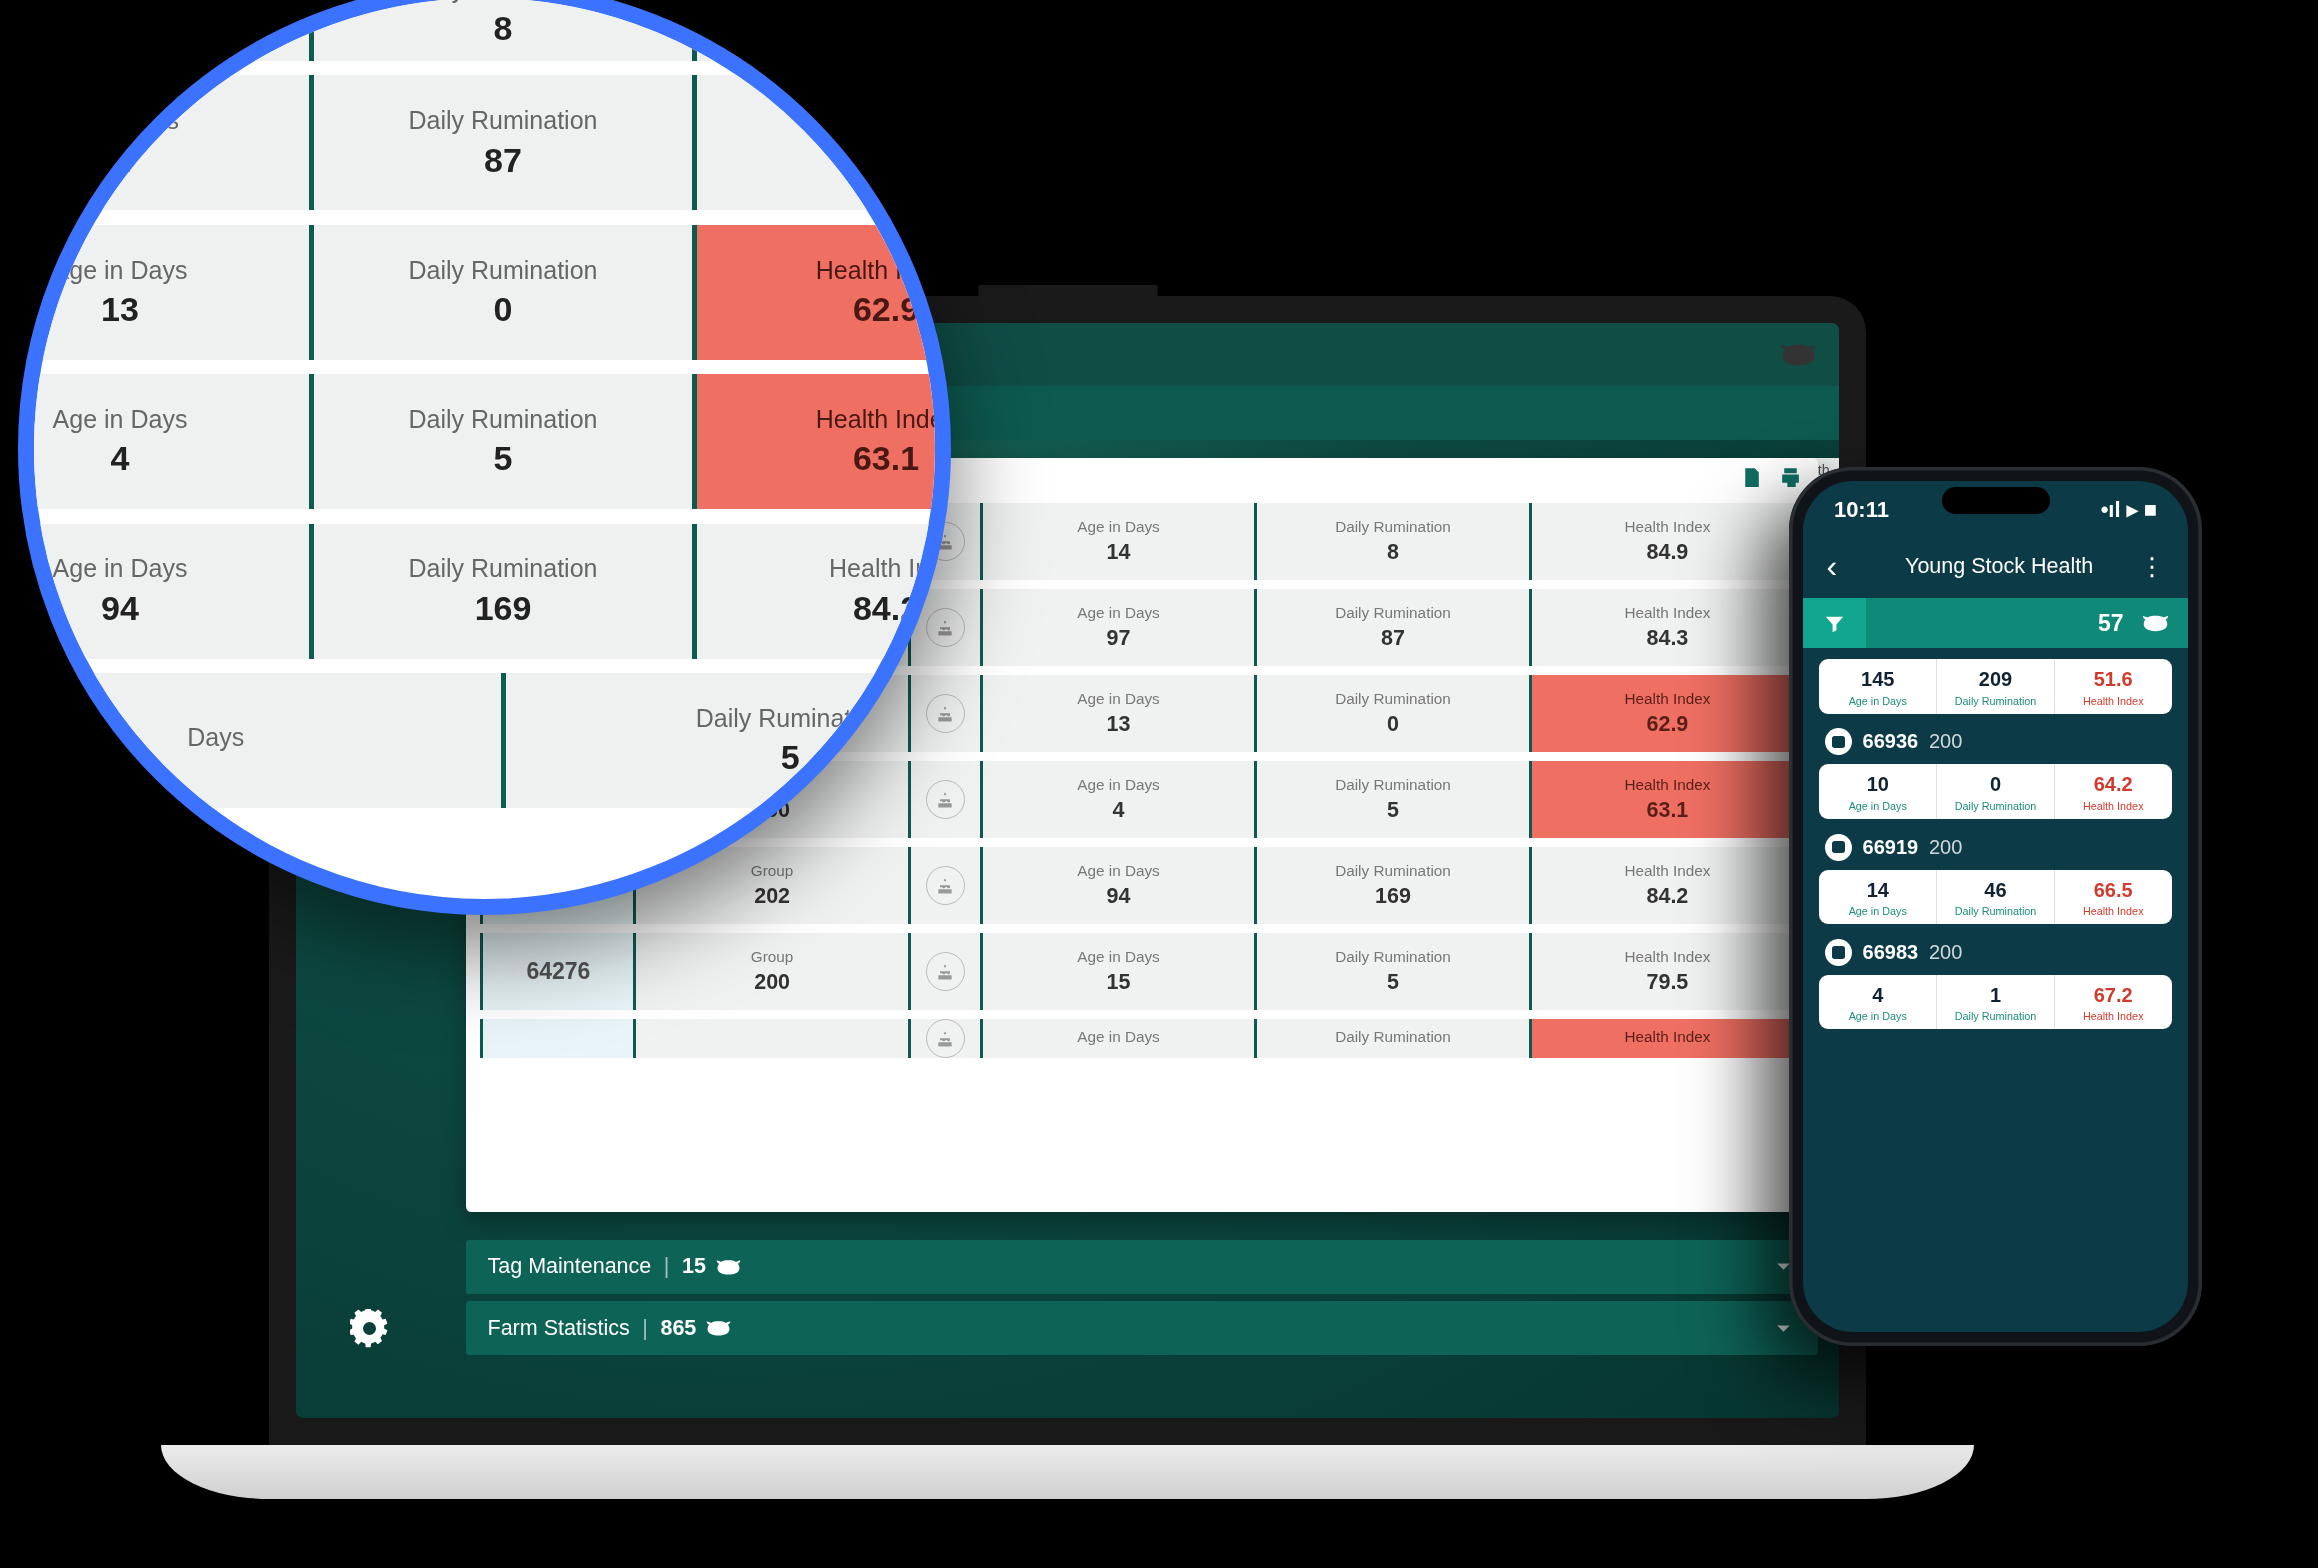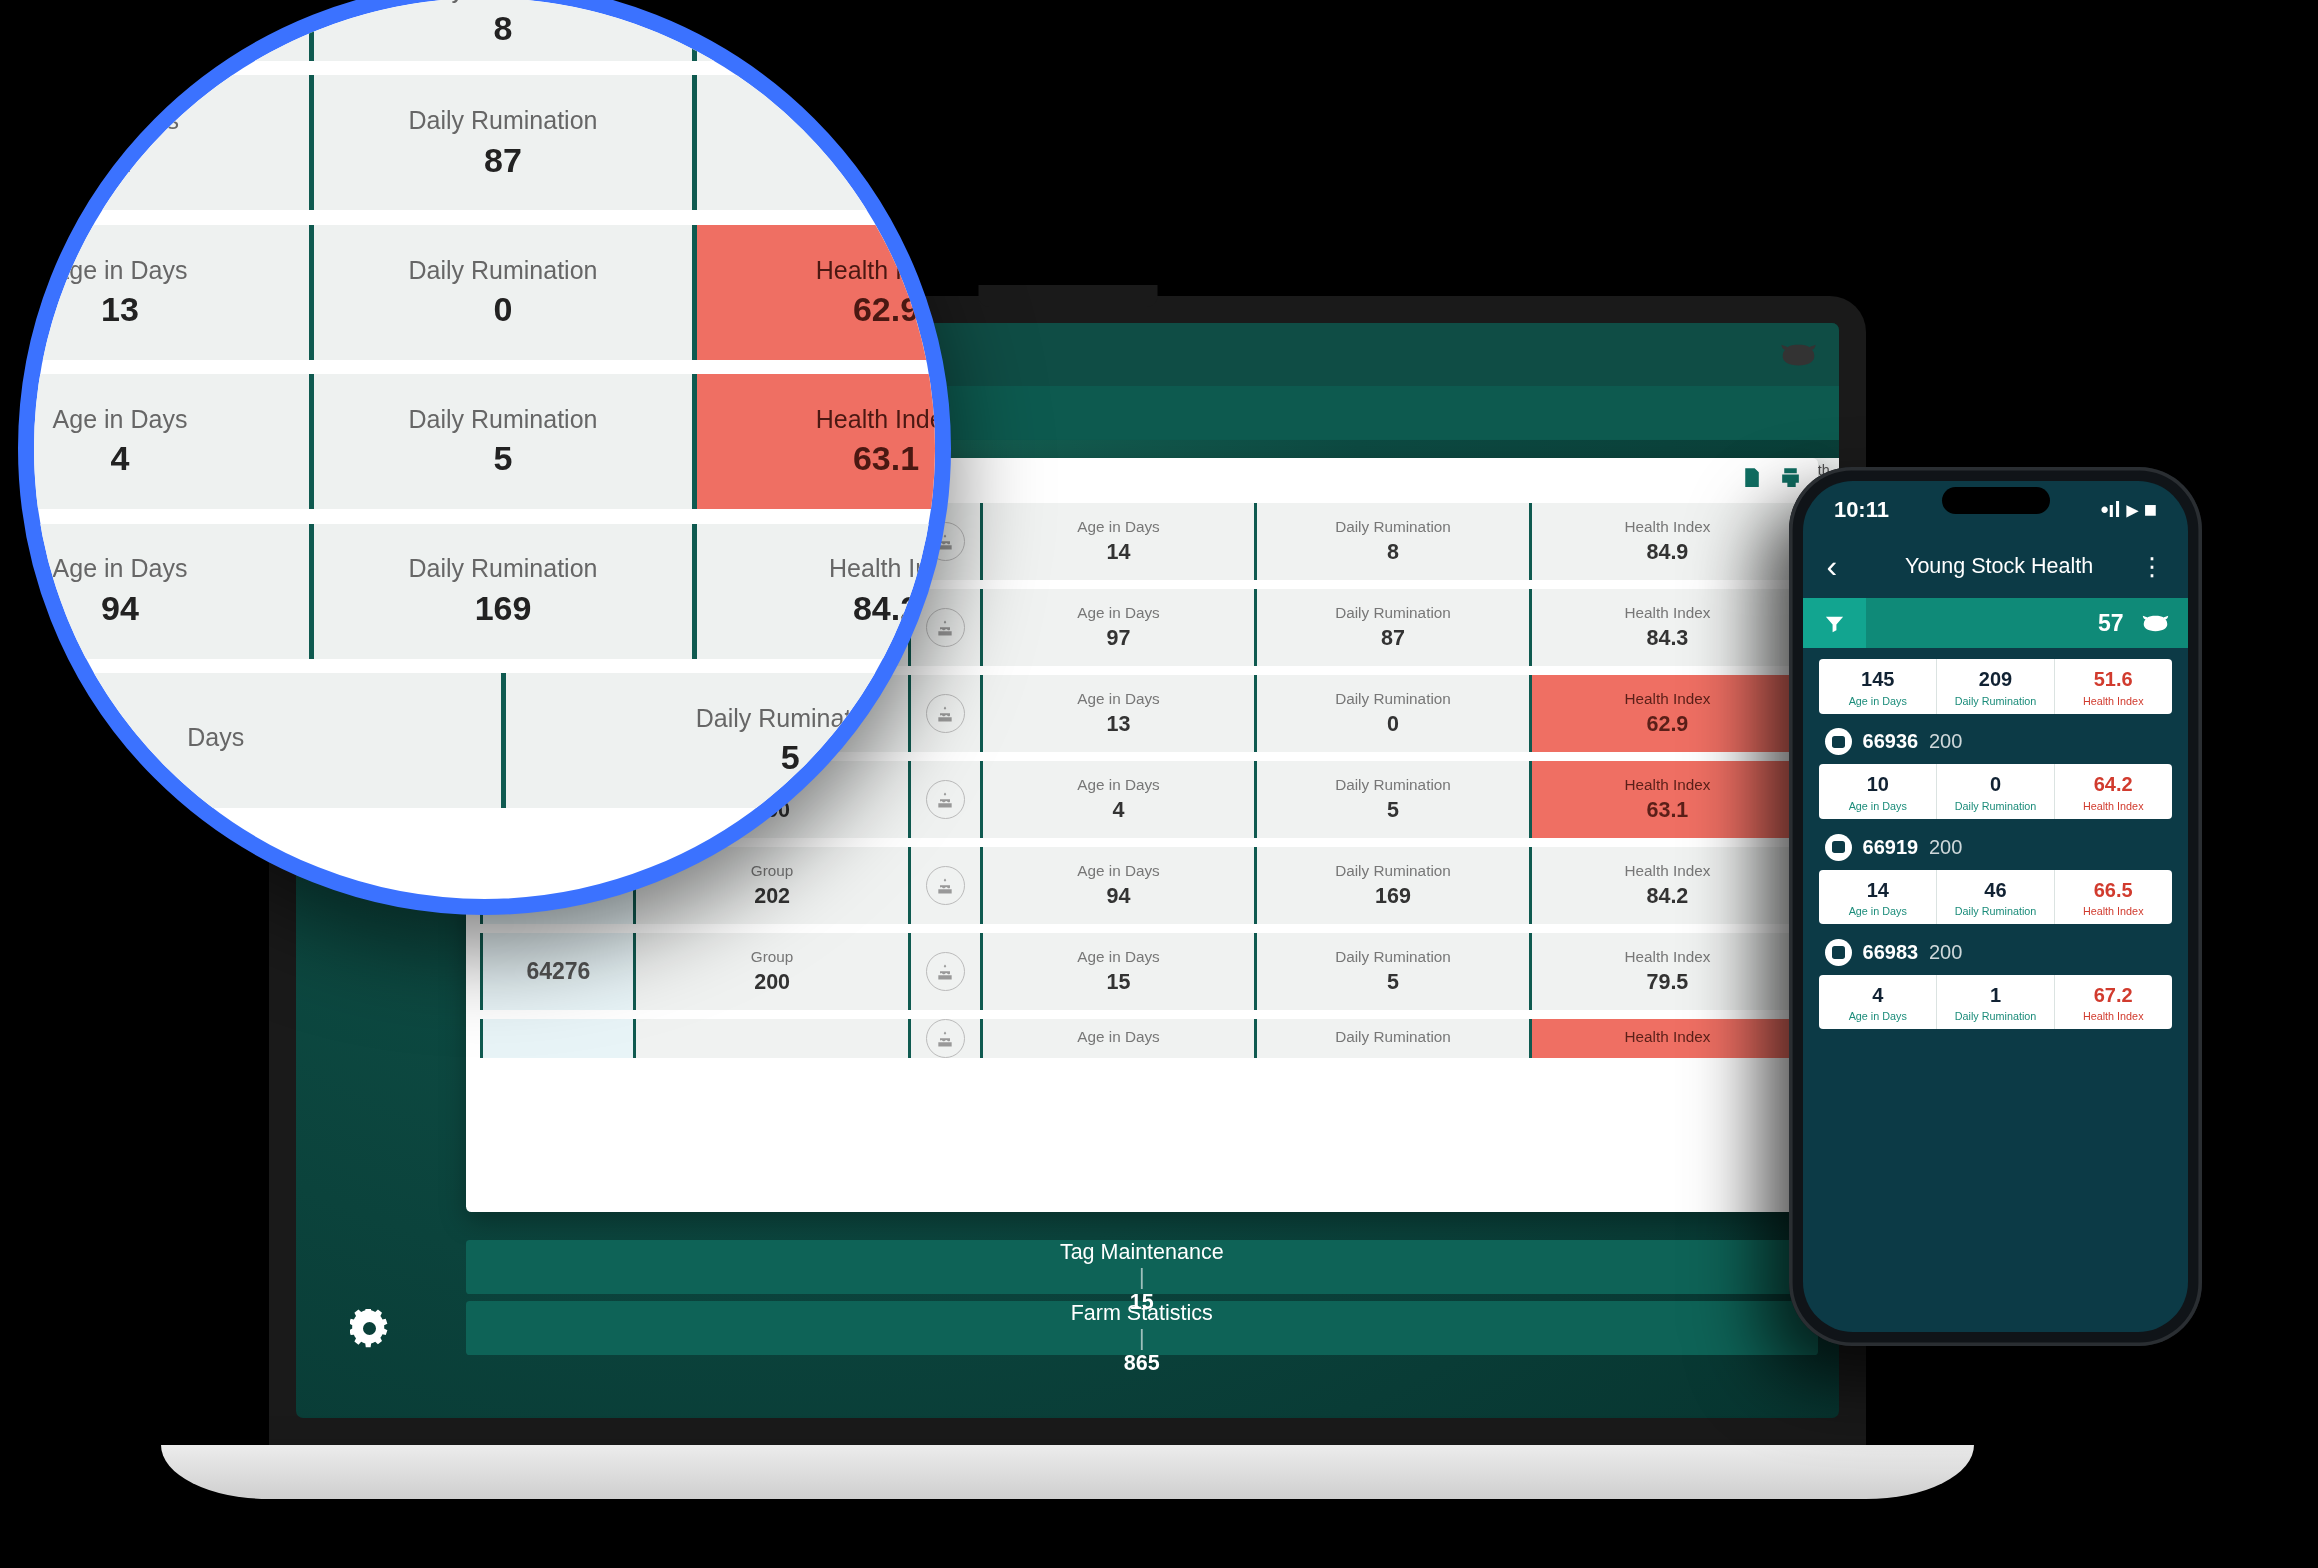--- a/index.html
+++ b/index.html
@@ -29,21 +29,21 @@
 .cell .lbl { font-size: 15.3px; color: #777; }
 .cell .val { font-size: 21.5px; font-weight: 600; color: #333; margin-top: 3.6px; }
 .cell.id { background: #e8f4f7; flex: 0 0 153px; font-size: 23px; font-weight: 700; justify-content: center; }
 .cell.cake { flex: 0 0 72px; }
 .cell.alert { background: #ef6f63; }
 .cell.alert .lbl, .cell.alert .val { color: #5a1f18; }
 .cake-circle { width: 39px; height: 39px; border: 1.8px solid #bbb; border-radius: 50%; display: flex; align-items: center; justify-content: center; color: #999; font-size: 20px; }
 
 
 .bottom-bars { position: absolute; left: 170px; right: 21.5px; bottom: 63px; }
-.bar { background: #0e6357; color: #fff; height: 54px; display: flex; align-items: center; padding: 0 21.5px; font-size: 21.5px; margin-top: 7.2px; border-radius: 3.6px; cursor: pointer; flex-direction: column; }
+.bar { background: #0e6357; color: #fff; height: 54px; display: flex; align-items: center; padding: 0 21.5px; font-size: 21.5px; margin-top: 7.2px; border-radius: 3.6px; cursor: pointer; }
 .bar .divider { margin: 0 12.6px; opacity: .6; }
 .bar .count { font-weight: 700; }
 .bar .chev { margin-left: auto; }
 .gear-btn { position: absolute; left: 54px; bottom: 70px; color: #fff; width: 39px; height: 39px; cursor: pointer; }
 
 
 .side-panels { position: absolute; top: 135px; right: 0; width: 108px; }
 .side-panel { background: #f3f5f4; border-left: 3.6px solid #0f5a50; height: 39px; margin-bottom: 7.2px; display: flex; align-items: center; padding-left: 9px; font-size: 14.4px; color: #555; gap: 7.2px; cursor: pointer; }
 .side-icon { width: 21.5px; height: 18px; color: #0f6e62; }
 .system-card { position: absolute; right: 0; top: 413px; width: 108px; background: linear-gradient(135deg,#1d7a6c,#0e5a50); border-radius: 7.2px 0 0 7.2px; padding: 12.6px 10.8px; color: #fff; font-size: 16px; }
@@ -74,21 +74,21 @@
 .p-filterbar { position: absolute; top: 117px; left: 0; right: 0; height: 50px; background: #0f8a78; display: flex; align-items: center; }
 .p-filter-btn { width: 63px; height: 100%; background: #12a590; display: flex; align-items: center; justify-content: center; cursor: pointer; }
 .p-count { margin-left: auto; margin-right: 18px; font-size: 23px; font-weight: 700; display: flex; align-items: center; gap: 17px; }
 
 .p-list { position: absolute; top: 167px; left: 0; right: 0; bottom: 0; overflow: hidden; padding: 10.8px 16px; }
 .p-item-hdr { display: flex; align-items: center; gap: 10.8px; padding: 14.4px 5.4px 9px; font-size: 20px; }
 .p-tag { width: 27px; height: 27px; background: #fff; border-radius: 50%; position: relative; }
 .p-tag::after { content: ''; position: absolute; inset: 7.2px; background: #0c3a46; border-radius: 2.7px; }
 .p-id { font-weight: 700; }
 .p-grp { opacity: .8; }
-.p-card { background: #fff; border-radius: 4px; display: flex; overflow: hidden; }
+.p-card { background: #fff; border-radius: 9px; display: flex; overflow: hidden; }
 .p-col { flex: 1; text-align: center; padding: 9px 3.6px 7.2px; border-right: 0.9px solid #dbe3e1; }
 .p-col:last-child { border-right: none; }
 .p-col .v { font-size: 20px; font-weight: 600; color: #123; }
 .p-col .l { font-size: 10.8px; color: #1b8c7a; margin-top: 3.6px; }
 .p-col.red .v { color: #d13b2e; }
 .p-col.red .l { color: #d13b2e; }
 
 svg { display: block; }
 </style>
 </head>

